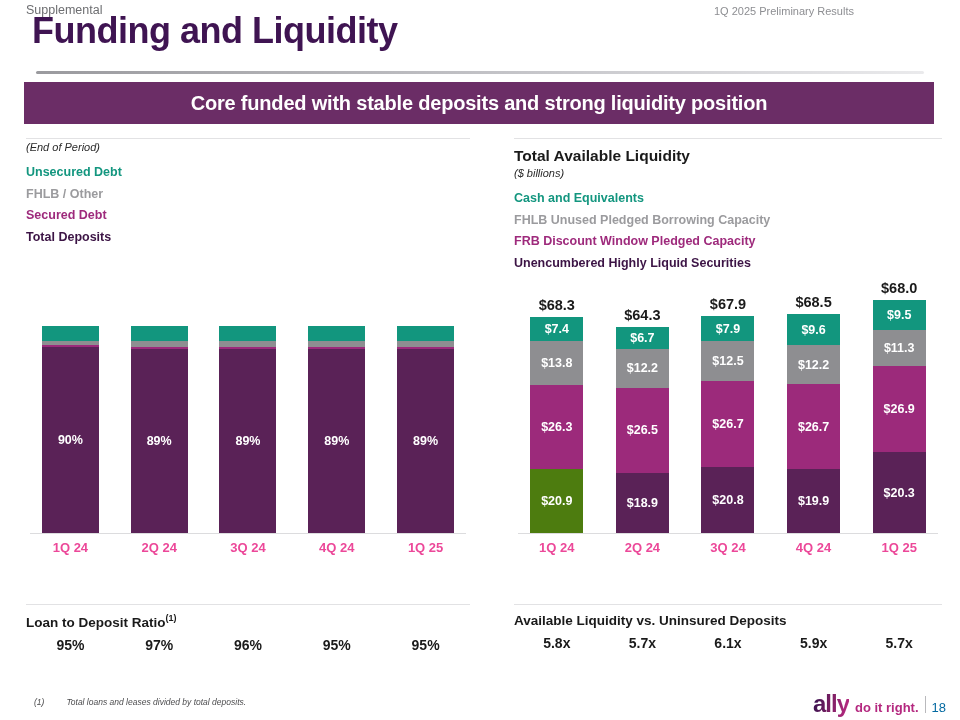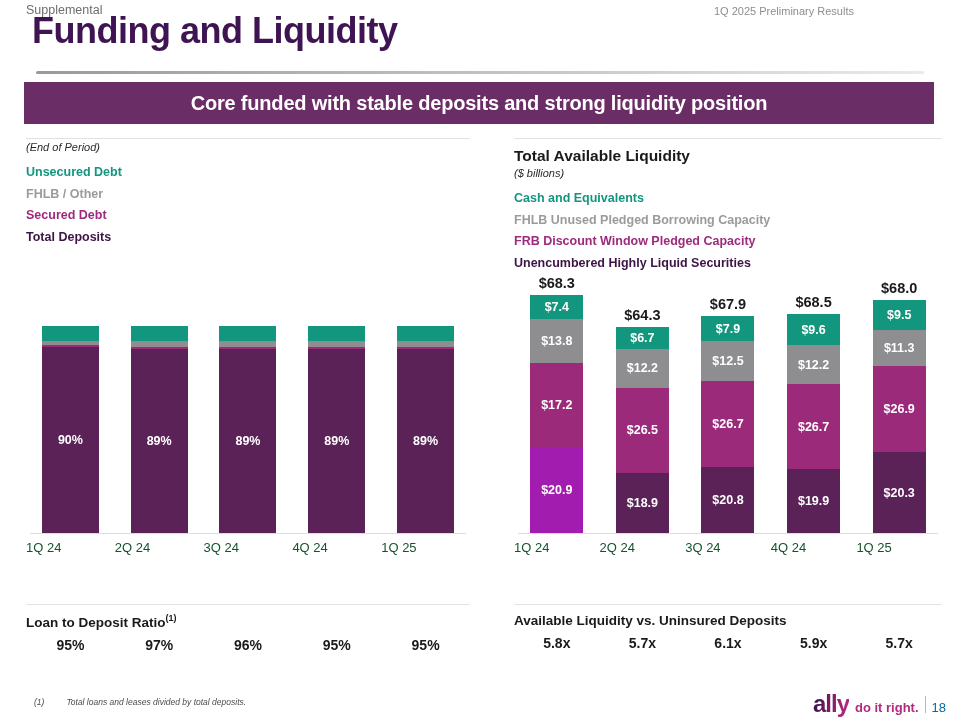--- a/index.html
+++ b/index.html
@@ -67,21 +67,21 @@
           display:flex; align-items:flex-end; }
   .bar-col { flex:1 1 0; display:flex; flex-direction:column; align-items:center;
              justify-content:flex-end; height:100%; position:relative; }
   .bar-total { font-size:14.5px; font-weight:bold; color:#1a1a1a; margin-bottom:4px; }
   .bar-stack { width:53px; display:flex; flex-direction:column; }
   .seg { display:flex; align-items:center; justify-content:center;
          color:#ffffff; font-size:12.5px; font-weight:bold; overflow:hidden; }
 
   .axis-line { position:absolute; left:4px; right:4px; bottom:21px; height:1px; background:#dcdcde; }
   .axis-labels { position:absolute; left:0; bottom:0; width:100%; display:flex; }
-  .axis-label { flex:1 1 0; font-size:13px; font-weight:normal; color:#14532d; }
+  .axis-label { flex:1 1 0; text-align:center; font-size:13px; font-weight:bold; color:#ec4899; }
 
   
   #chart-left .bar-stack { width:57px; }
 
   
   .metrics { position:absolute; top:604px; }
   #metrics-left  { left:26px;  width:444px; }
   #metrics-right { left:514px; width:428px; }
   .metrics-rule { width:100%; height:1px; background:#e2e2e4; }
   .metrics-title { font-size:13.5px; font-weight:bold; color:#1a1a1a; margin-top:8px; }
@@ -199,22 +199,22 @@
     </div>
 </div>
 
 <div class="chart" id="chart-right">
   <div class="bars">
       <div class="bar-col">
         <div class="bar-total">$68.3</div>
         <div class="bar-stack">
           <div class="seg" style="background: rgb(18, 150, 126); height: 23.6584px;">$7.4</div>
           <div class="seg" style="background: rgb(142, 142, 145); height: 44.1197px;">$13.8</div>
-          <div class="seg" style="background: rgb(156, 42, 123); height: 84.0832px;">$17.2</div>
-          <div class="seg" style="background: #a21caf; height: 86px;">$20.9</div>
+          <div class="seg" style="background: rgb(156, 42, 123); height: 84.0832px;">$26.3</div>
+          <div class="seg" style="background: #4d7c0f; height: 64px;">$20.9</div>
         </div>
       </div>
       <div class="bar-col">
         <div class="bar-total">$64.3</div>
         <div class="bar-stack">
           <div class="seg" style="background: rgb(18, 150, 126); height: 21.4204px;">$6.7</div>
           <div class="seg" style="background: rgb(142, 142, 145); height: 39.0044px;">$12.2</div>
           <div class="seg" style="background: rgb(156, 42, 123); height: 84.7226px;">$26.5</div>
           <div class="seg" style="background: rgb(90, 34, 87); height: 60.4248px;">$18.9</div>
         </div>

